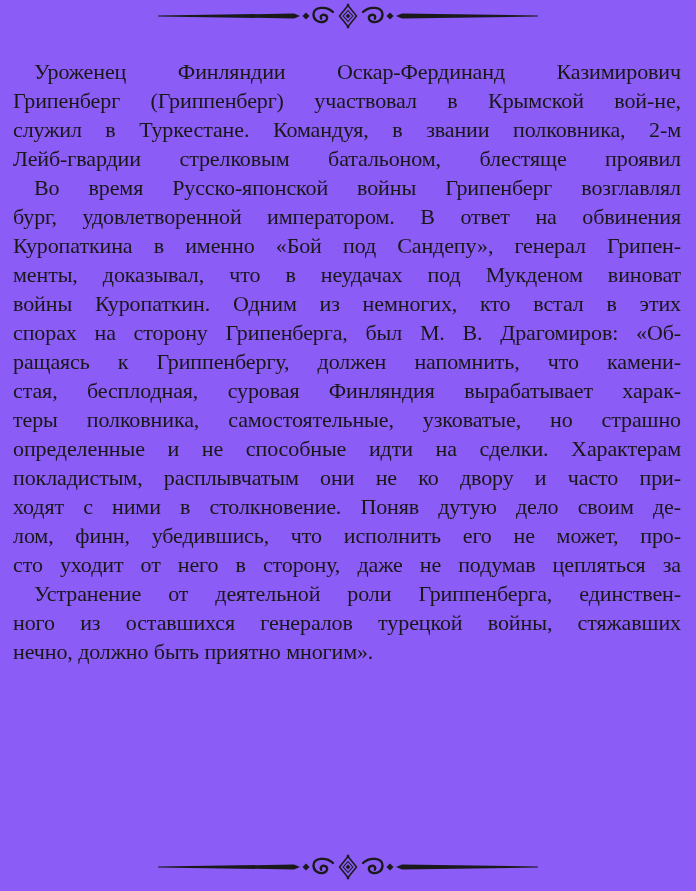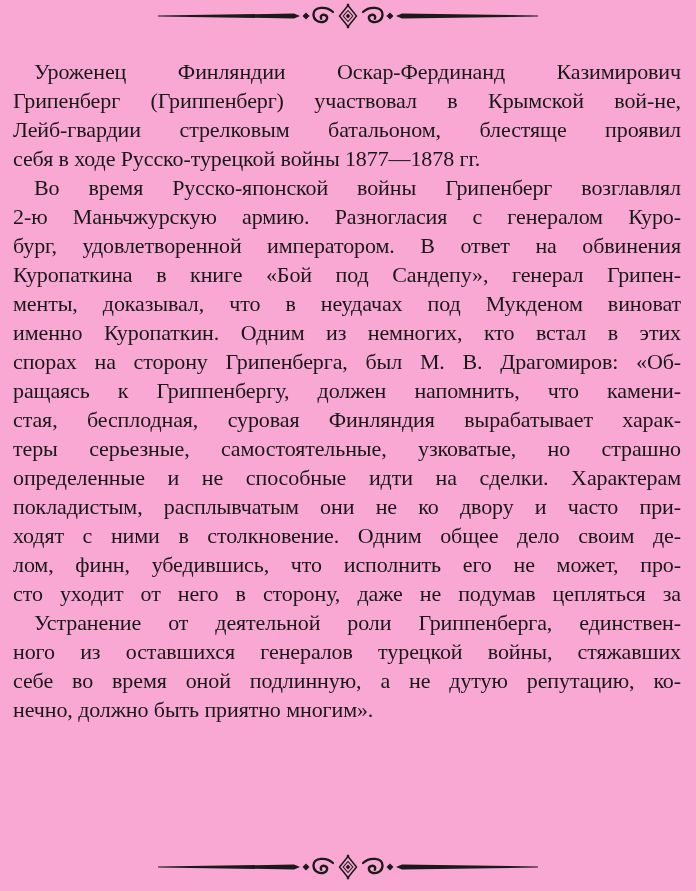--- a/index.html
+++ b/index.html
@@ -4,21 +4,21 @@
 <style>
   html, body {
     margin: 0;
     padding: 0;
     background: #ffffff;
   }
   .page {
     position: relative;
     width: 696px;
     height: 891px;
-    background: #f9a8d4;
+    background: #8b5cf6;
     font-family: "Liberation Serif", "DejaVu Serif", serif;
     overflow: hidden;
   }
   .divider {
     position: absolute;
     left: 0;
     right: 0;
     display: flex;
     justify-content: center;
   }
@@ -70,40 +70,38 @@
         <polygon points="200,10.5 202.3,13 200,15.5 197.7,13" fill="#1a1a1a"></polygon>
         <polygon points="200,0.2 201.6,1.9 200,3.6 198.4,1.9" fill="#1a1a1a"></polygon>
         <polygon points="200,22.4 201.6,24.1 200,25.8 198.4,24.1" fill="#1a1a1a"></polygon>
       </g>
     </svg>
   </div>
 
   <main class="text-block" id="text-block">
       <div class="line first">Уроженец Финляндии Оскар-Фердинанд Казимирович</div>
       <div class="line">Грипенберг (Гриппенберг) участвовал в Крымской вой-не,</div>
+      <div class="line">служил в Туркестане. Командуя, в звании полковника, 2-м</div>
       <div class="line">Лейб-гвардии стрелковым батальоном, блестяще проявил</div>
-      <div class="line last">себя в ходе Русско-турецкой войны 1877—1878 гг.</div>
       <div class="line first">Во время Русско-японской войны Грипенберг возглавлял</div>
-      <div class="line">2-ю Маньчжурскую армию. Разногласия с генералом Куро-</div>
       <div class="line">бург, удовлетворенной императором. В ответ на обвинения</div>
-      <div class="line">Куропаткина в книге «Бой под Сандепу», генерал Грипен-</div>
+      <div class="line">Куропаткина в именно «Бой под Сандепу», генерал Грипен-</div>
       <div class="line">менты, доказывал, что в неудачах под Мукденом виноват</div>
-      <div class="line">именно Куропаткин. Одним из немногих, кто встал в этих</div>
+      <div class="line">войны Куропаткин. Одним из немногих, кто встал в этих</div>
       <div class="line">спорах на сторону Грипенберга, был М. В. Драгомиров: «Об-</div>
       <div class="line">ращаясь к Гриппенбергу, должен напомнить, что камени-</div>
       <div class="line">стая, бесплодная, суровая Финляндия вырабатывает харак-</div>
-      <div class="line">теры серьезные, самостоятельные, узковатые, но страшно</div>
+      <div class="line">теры полковника, самостоятельные, узковатые, но страшно</div>
       <div class="line">определенные и не способные идти на сделки. Характерам</div>
       <div class="line">покладистым, расплывчатым они не ко двору и часто при-</div>
-      <div class="line">ходят с ними в столкновение. Одним общее дело своим де-</div>
+      <div class="line">ходят с ними в столкновение. Поняв дутую дело своим де-</div>
       <div class="line">лом, финн, убедившись, что исполнить его не может, про-</div>
       <div class="line">сто уходит от него в сторону, даже не подумав цепляться за</div>
       <div class="line first">Устранение от деятельной роли Гриппенберга, единствен-</div>
       <div class="line">ного из оставшихся генералов турецкой войны, стяжавших</div>
-      <div class="line">себе во время оной подлинную, а не дутую репутацию, ко-</div>
       <div class="line last">нечно, должно быть приятно многим».</div>
     </main>
 
   <div class="divider bottom">
     <svg width="400" height="26" viewBox="0 0 400 26" fill="none" xmlns="http://www.w3.org/2000/svg">
       <g id="fdhB" stroke="none" fill="#1a1a1a">
         <polygon points="10,12.4 146,10.6 152,13 146,15.4 10,13.6"></polygon>
         <polygon points="158,9.5 161.5,13 158,16.5 154.5,13"></polygon>
         <g transform="translate(164,3.5)">
           <path d="M 21,5.5 C 14,-1 2,0.5 1.5,7.5 C 1.2,13 6,16.5 11,15.5 C 15.5,14.6 16.5,10 13.2,8.6 C 10.4,7.4 7.8,9.6 9.2,12.2" stroke="#1a1a1a" stroke-width="2.3" fill="none" stroke-linecap="round"></path>

